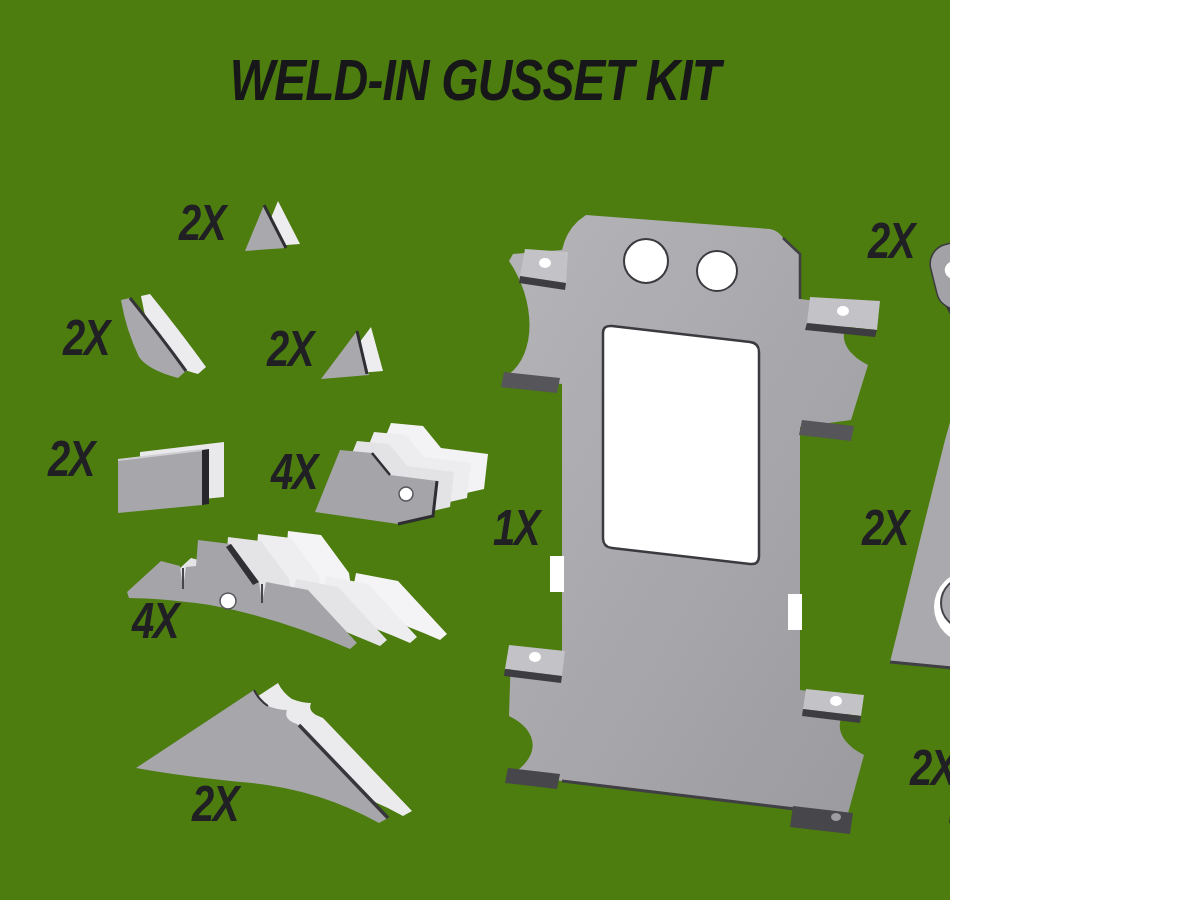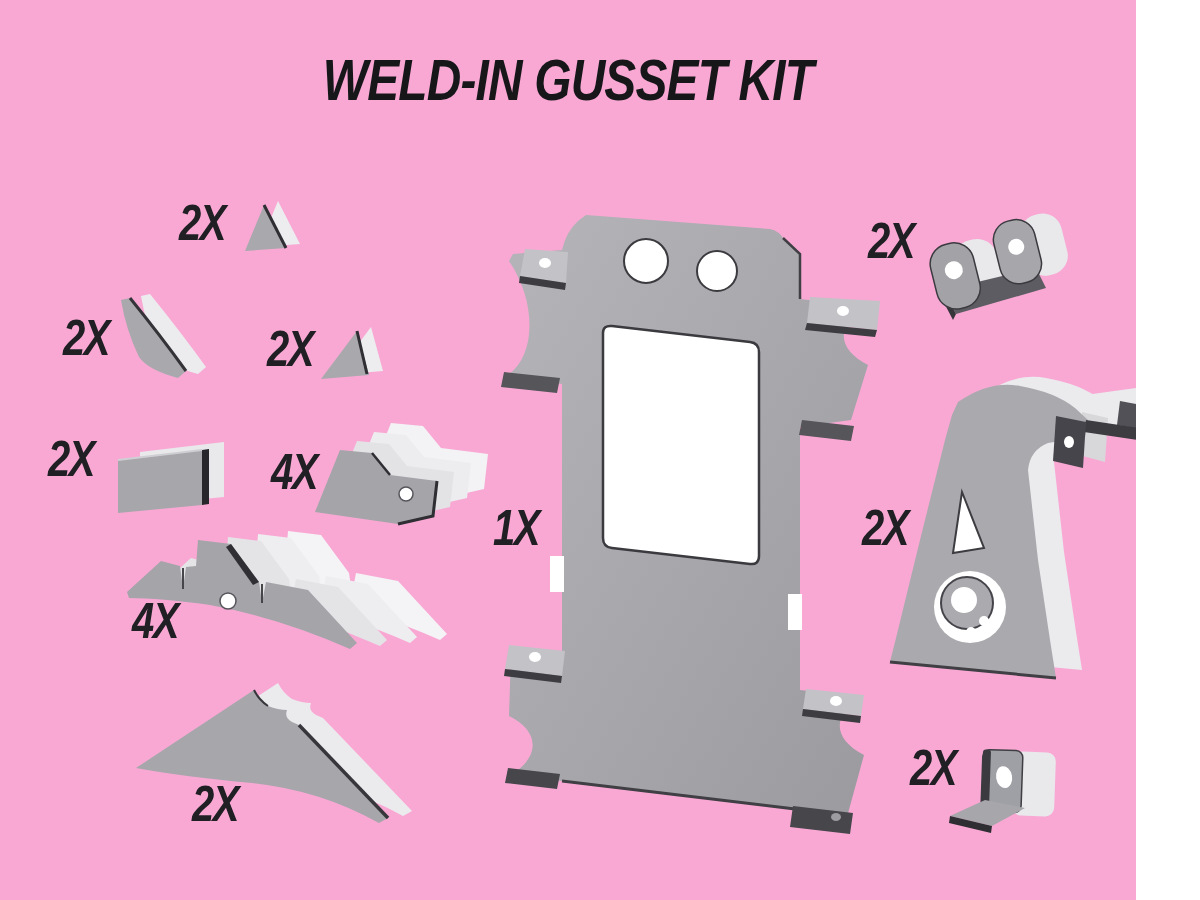--- a/index.html
+++ b/index.html
@@ -1,16 +1,16 @@
 <!DOCTYPE html>
 <html><head>
 <meta charset="utf-8">
 <style>
   html,body{margin:0;padding:0;background:#ffffff;}
-  .stage{position:relative;width:1136px;height:900px;background:#f9a8d4;overflow:hidden;
+  .stage{position:relative;width:950px;height:900px;background:#4d7c0f;overflow:hidden;
          font-family:"Liberation Sans",sans-serif;}
   .title{position:absolute;left:0;right:0;top:52px;margin:0;text-align:center;
          font-size:57px;font-weight:bold;font-style:italic;letter-spacing:-1px;
          color:#17171a;transform:scaleX(0.84);transform-origin:center top;line-height:1;}
   .part{position:absolute;left:0;top:0;width:0;height:0;overflow:visible;}
   .qty{position:absolute;font-size:50px;font-weight:bold;font-style:italic;
        line-height:1;letter-spacing:-2px;color:#202024;transform:scaleX(0.8);
        transform-origin:left top;white-space:nowrap;}
   svg.g{position:absolute;overflow:visible;}
 </style>

